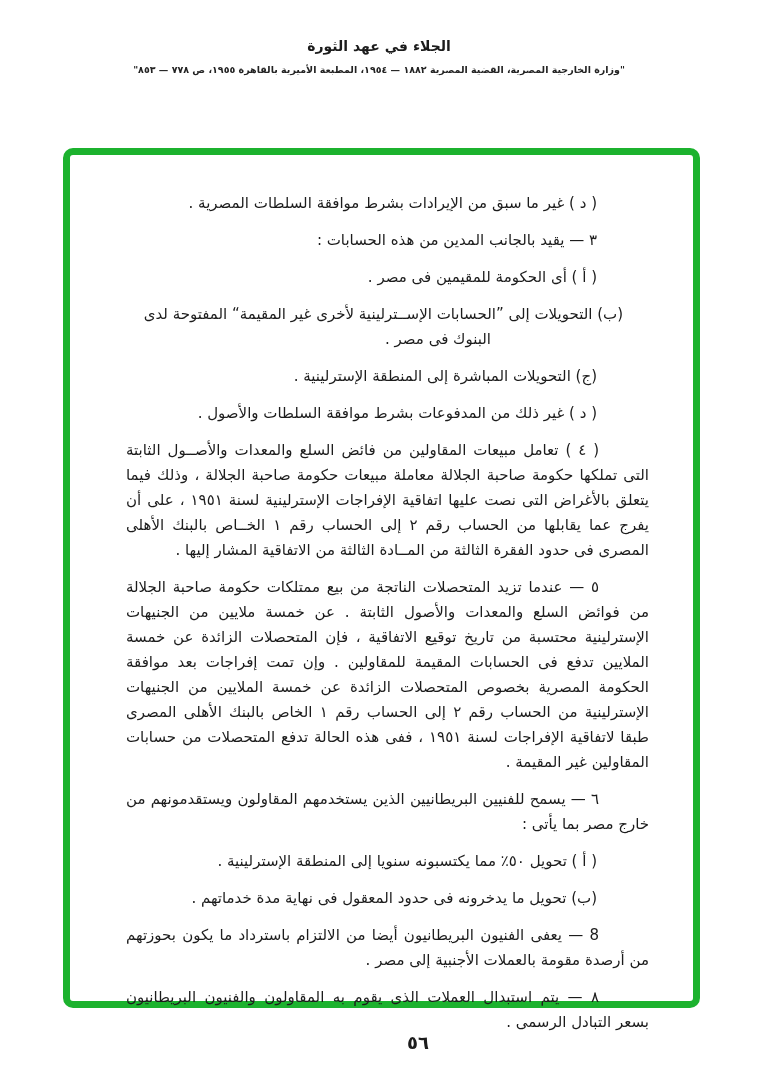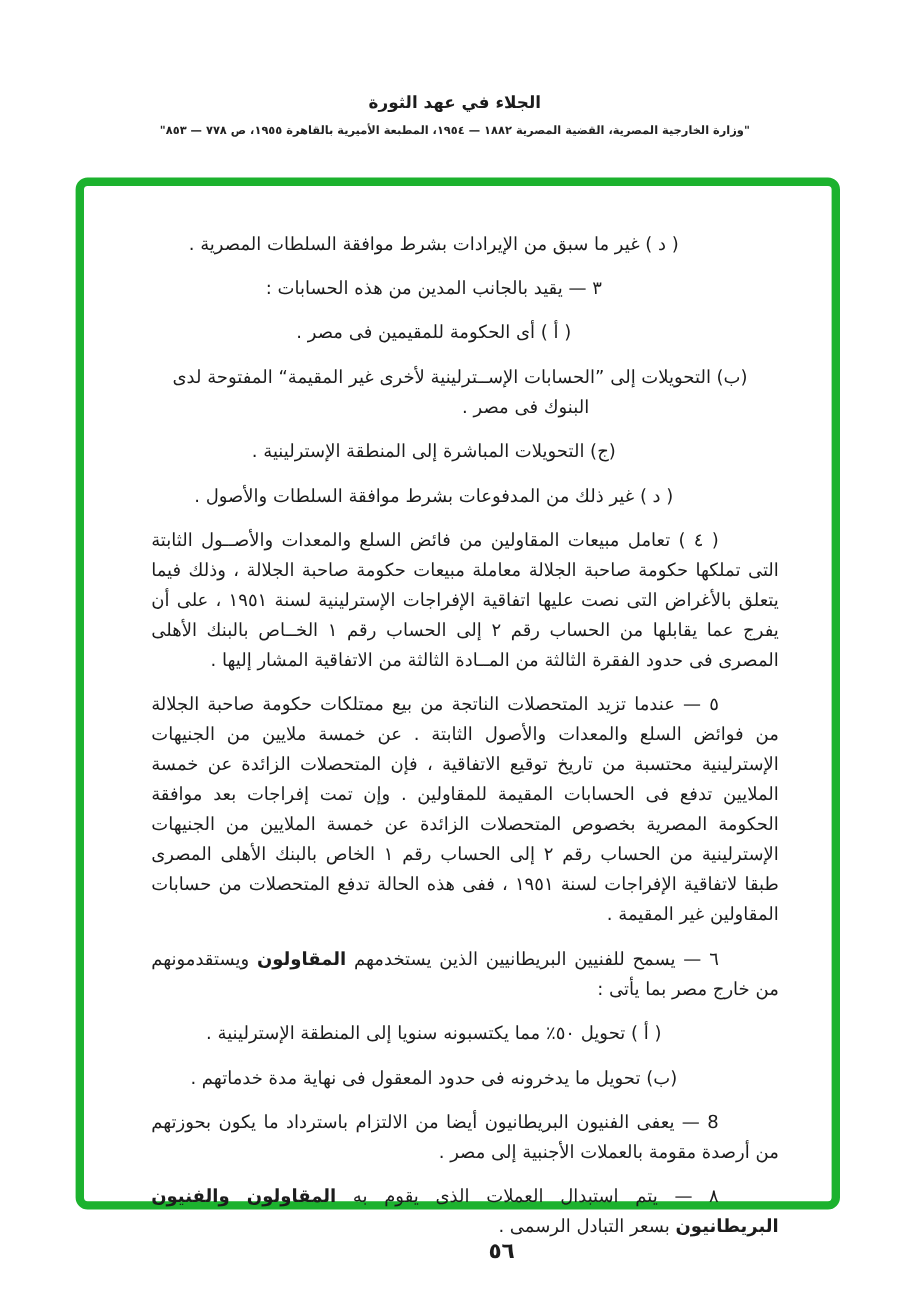--- a/index.html
+++ b/index.html
@@ -6,48 +6,48 @@
   body {
     width: 758px; height: 1078px;
     background: #ffffff;
     position: relative;
     overflow: hidden;
     font-family: "DejaVu Sans", sans-serif;
     color: #1c1c1c;
   }
 
   
-  .page-header { text-align: center; direction: rtl; padding-top: 76px; }
+  .page-header { text-align: center; direction: rtl; padding-top: 36px; }
   .doc-title   { font-weight: bold; font-size: 14px; line-height: 20px; }
   .doc-subtitle{ font-weight: bold; font-size: 14px; line-height: 20px; margin-top: 7px; }
   .doc-source  { font-weight: bold; font-size: 9.5px; line-height: 14px; margin-top: 7px; color:#222; }
 
   
   .green-frame {
     position: absolute;
     left: 63px; top: 148px;
     width: 637px; height: 860px;
     box-sizing: border-box;
     border: 7px solid #1cb22e;
     border-radius: 10px;
     background: #ffffff;
     padding: 36px 44px 0 56px;
   }
 
   
   .doc-body { direction: rtl; font-size: 15px; line-height: 25px; }
   .doc-body p { margin: 0 0 12px 0; }
-  .doc-body b { font-weight: 700; }
+  .doc-body b { font-weight: 400; }
 
   p.para {
     text-align: justify;
     text-indent: 50px;          
   }
   p.li {
-    text-align: center;
+    text-align: right;
     margin-right: 52px;
   }
   p.li-hang {                   
     margin-right: 26px;
     padding-right: 132px;
     text-indent: -132px;
   }
 
   
   .page-number {

